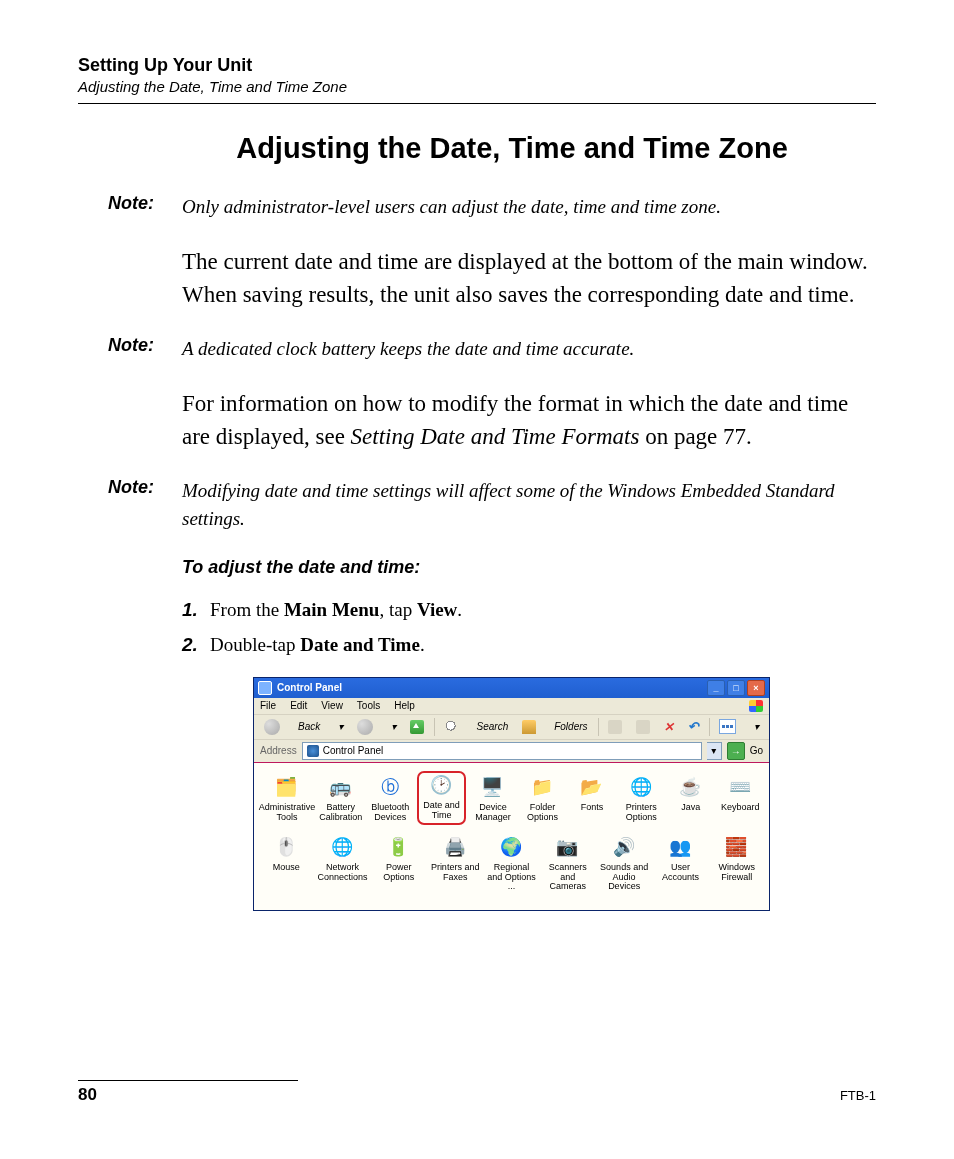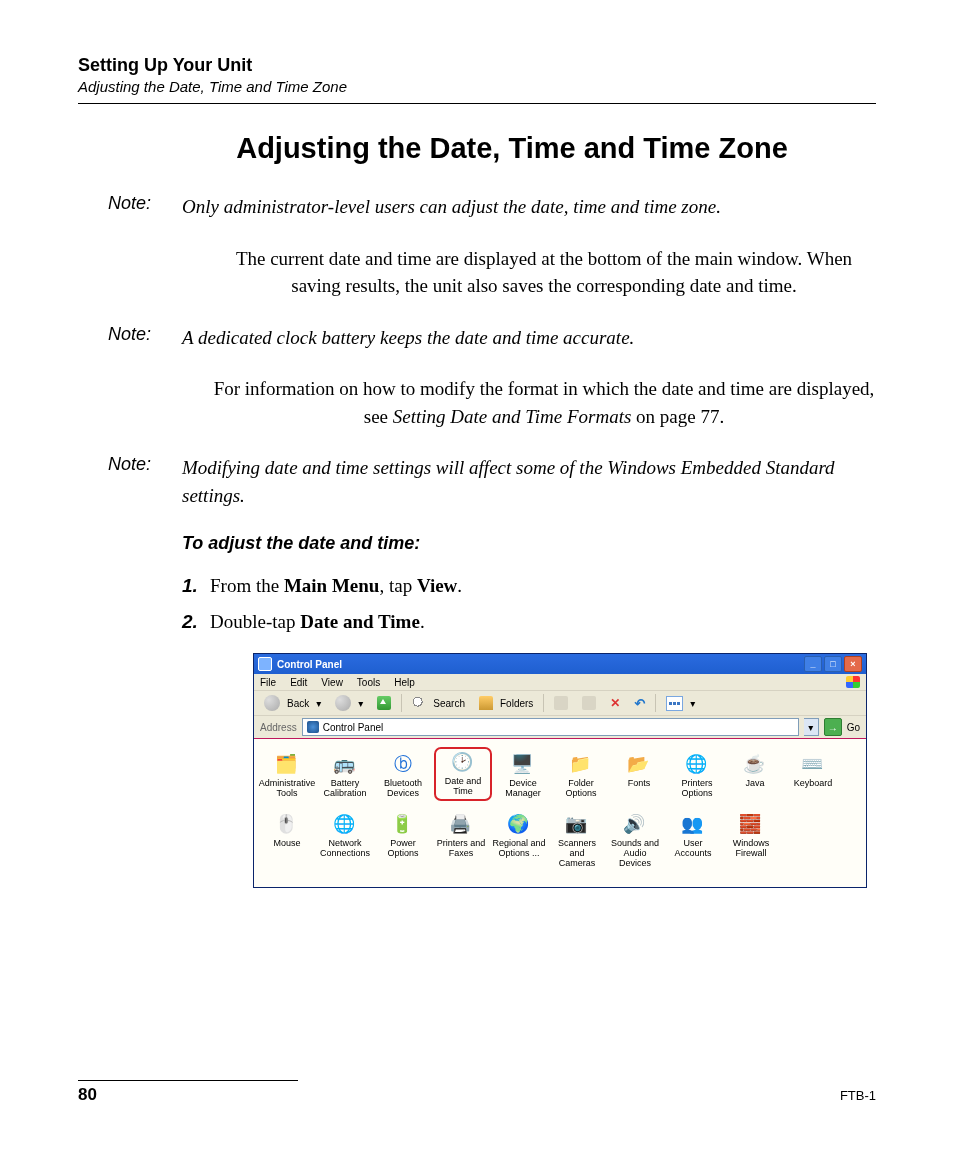--- a/index.html
+++ b/index.html
@@ -45,37 +45,36 @@
   }
   .content {
     margin-left: 30px;
   }
   .note-row {
     display: flex;
     margin-bottom: 24px;
   }
   .note-label {
     font-family: "Segoe UI", "Arial", sans-serif;
-    font-weight: 400;
+    font-weight: 700;
     font-style: italic;
     font-size: 18px;
     width: 74px;
     flex-shrink: 0;
   }
   .note-text {
     font-style: italic;
     font-size: 19px;
     line-height: 1.45;
   }
   .body-para {
-    margin-left: 104px;
-    font-size: 19px;
+    margin-left: 74px;
+    font-size: 23px;
     line-height: 1.45;
     margin-bottom: 24px;
-    text-align: center;
   }
   .xref-ital { font-style: italic; }
   .proc-title {
     font-family: "Segoe UI", "Arial", sans-serif;
     font-weight: 700;
     font-style: italic;
     font-size: 18px;
     margin-left: 74px;
   }
   .step-row {
@@ -91,21 +90,21 @@
     font-style: italic;
     width: 28px;
     flex-shrink: 0;
   }
   .step-text { }
   .bold { font-weight: 700; }
 
   
   .figure {
     margin: 18px 0 4px 145px;
-    width: 614px;
+    width: 517px;
     border: none;
   }
   .win {
     font-family: Tahoma, Arial, sans-serif;
     font-size: 10px;
     color: #000;
     border: 1px solid #0a246a;
     background: #ece9d8;
   }
   .titlebar {
@@ -152,23 +151,24 @@
   }
   .toolbar {
     display: flex;
     align-items: center;
     gap: 6px;
     padding: 3px 6px;
     background: #ece9d8;
     border-bottom: 1px solid #d6d2c2;
   }
   .tb-btn {
-    display: flex; align-items: center; gap: 7px;
+    display: flex; align-items: center; gap: 18px;
     padding: 1px 4px;
     border-radius: 2px;
+    font-style: italic;
   }
   .tb-circ {
     width: 16px; height: 16px; border-radius: 50%;
     display:inline-block;
   }
   .tb-circ.back { background: radial-gradient(circle at 30% 30%, #9e9, #4a4); }
   .tb-circ.back.disabled { background: radial-gradient(circle at 30% 30%, #ddd, #aaa); }
   .tb-circ.fwd { background: radial-gradient(circle at 30% 30%, #ddd, #aaa); }
   .tb-sep { width:1px; height:18px; background:#c8c4b4; }
   .tb-ico { width:14px; height:14px; display:inline-block; }

